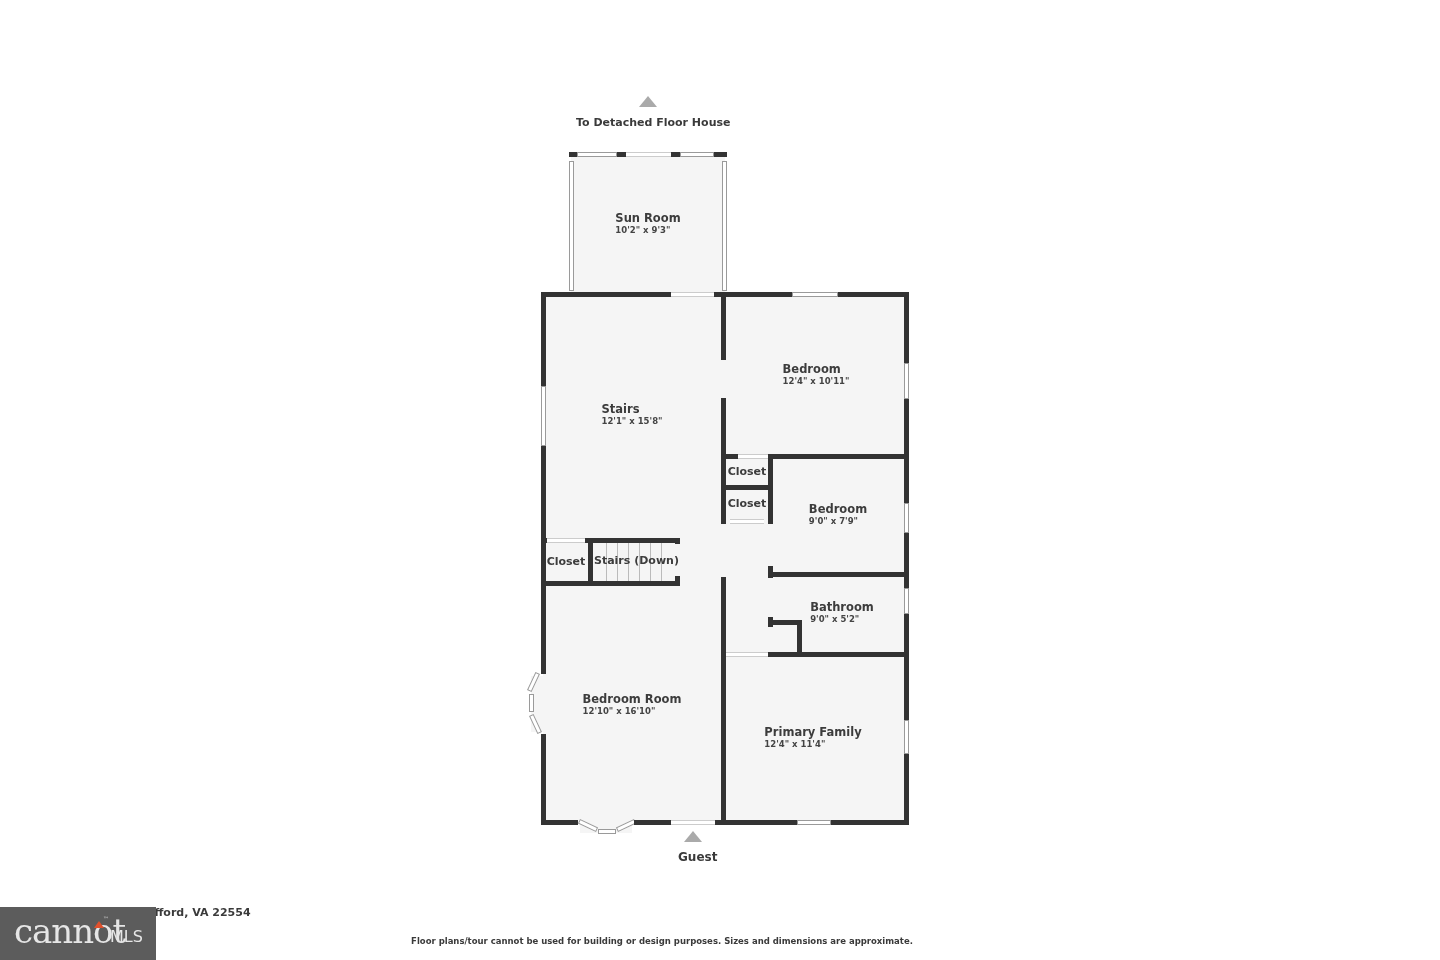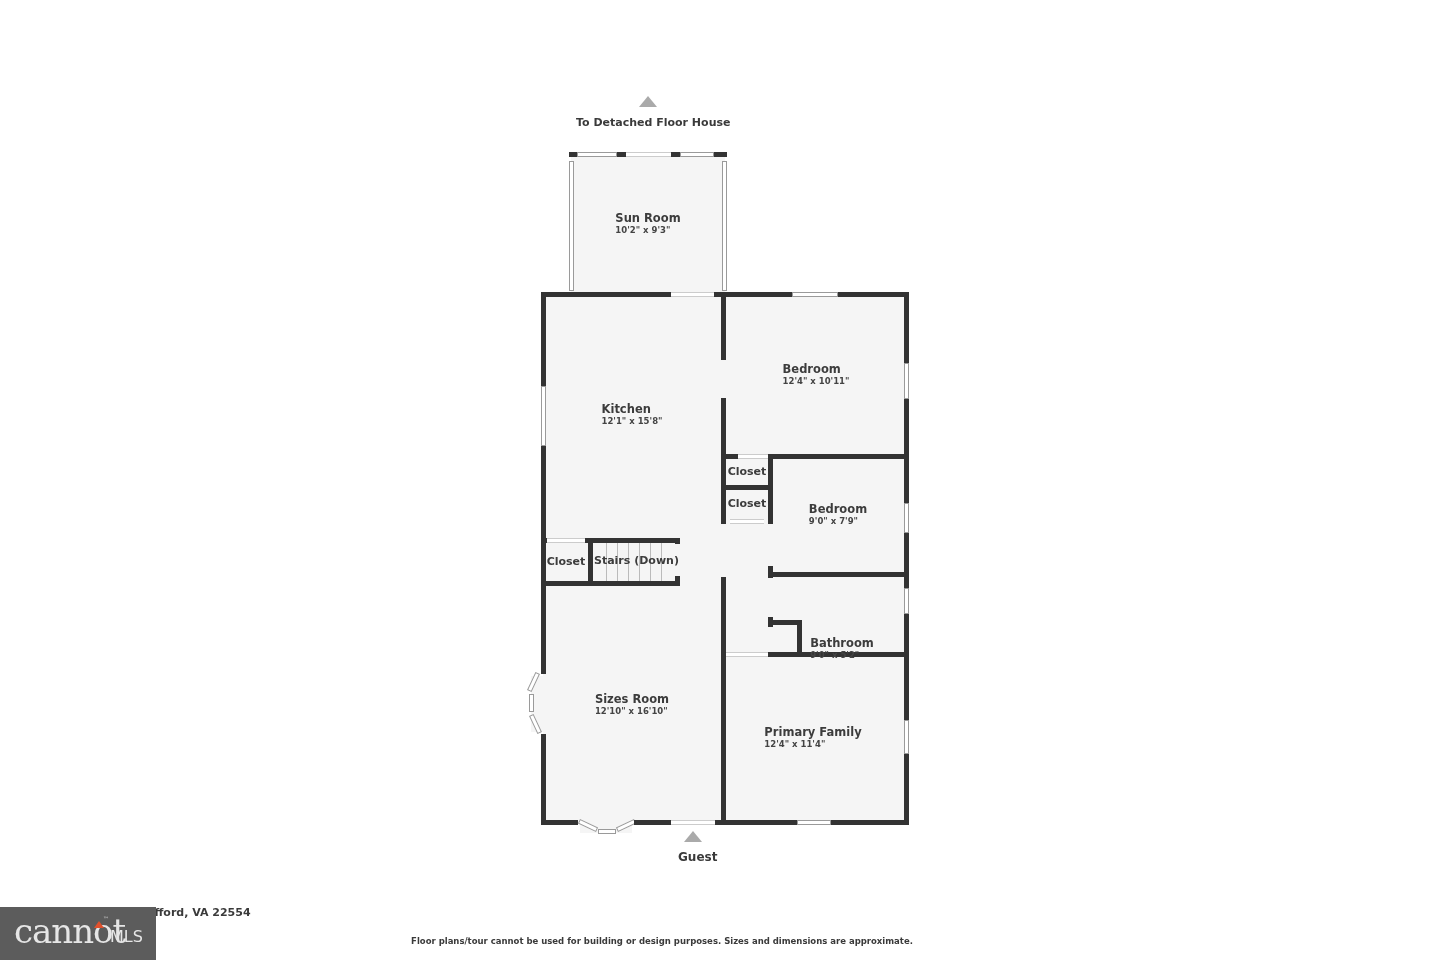--- a/index.html
+++ b/index.html
@@ -104,41 +104,41 @@
 <div class="stair-line" style="left:628px; top:543px; height:38px;"></div>
 <div class="stair-line" style="left:639px; top:543px; height:38px;"></div>
 <div class="stair-line" style="left:650px; top:543px; height:38px;"></div>
 <div class="stair-line" style="left:661px; top:543px; height:38px;"></div>
 
 <div class="room-label" style="left:648px; top:211px;">
   <div class="room-name">Sun Room</div>
   <div class="room-dim">10'2" x 9'3"</div>
 </div>
 <div class="room-label" style="left:632px; top:402px;">
-  <div class="room-name">Kitchen</div>
+  <div class="room-name">Stairs</div>
   <div class="room-dim">12'1" x 15'8"</div>
 </div>
 <div class="room-label" style="left:816px; top:362px;">
   <div class="room-name">Bedroom</div>
   <div class="room-dim">12'4" x 10'11"</div>
 </div>
 <div class="small-label" style="left:727px; top:465px; width:40px;">Closet</div>
 <div class="small-label" style="left:727px; top:497px; width:40px;">Closet</div>
 <div class="room-label" style="left:838px; top:502px;">
   <div class="room-name">Bedroom</div>
   <div class="room-dim">9'0" x 7'9"</div>
 </div>
 <div class="small-label" style="left:546px; top:555px; width:40px;">Closet</div>
 <div class="small-label" style="left:594px; top:554px; width:80px;">Stairs (Down)</div>
-<div class="room-label" style="left:842px; top:600px;margin-top:36px;">
+<div class="room-label" style="left:842px; top:600px;">
   <div class="room-name">Bathroom</div>
   <div class="room-dim">9'0" x 5'2"</div>
 </div>
 <div class="room-label" style="left:632px; top:692px;">
-  <div class="room-name">Sizes Room</div>
+  <div class="room-name">Bedroom Room</div>
   <div class="room-dim">12'10" x 16'10"</div>
 </div>
 <div class="room-label" style="left:813px; top:725px;">
   <div class="room-name">Primary Family</div>
   <div class="room-dim">12'4" x 11'4"</div>
 </div>
 
 <div class="tri" style="left:684px; top:831px;"></div>
 <div class="caption" style="left:678px; top:850px; font-size:12px;">Guest</div>
 

